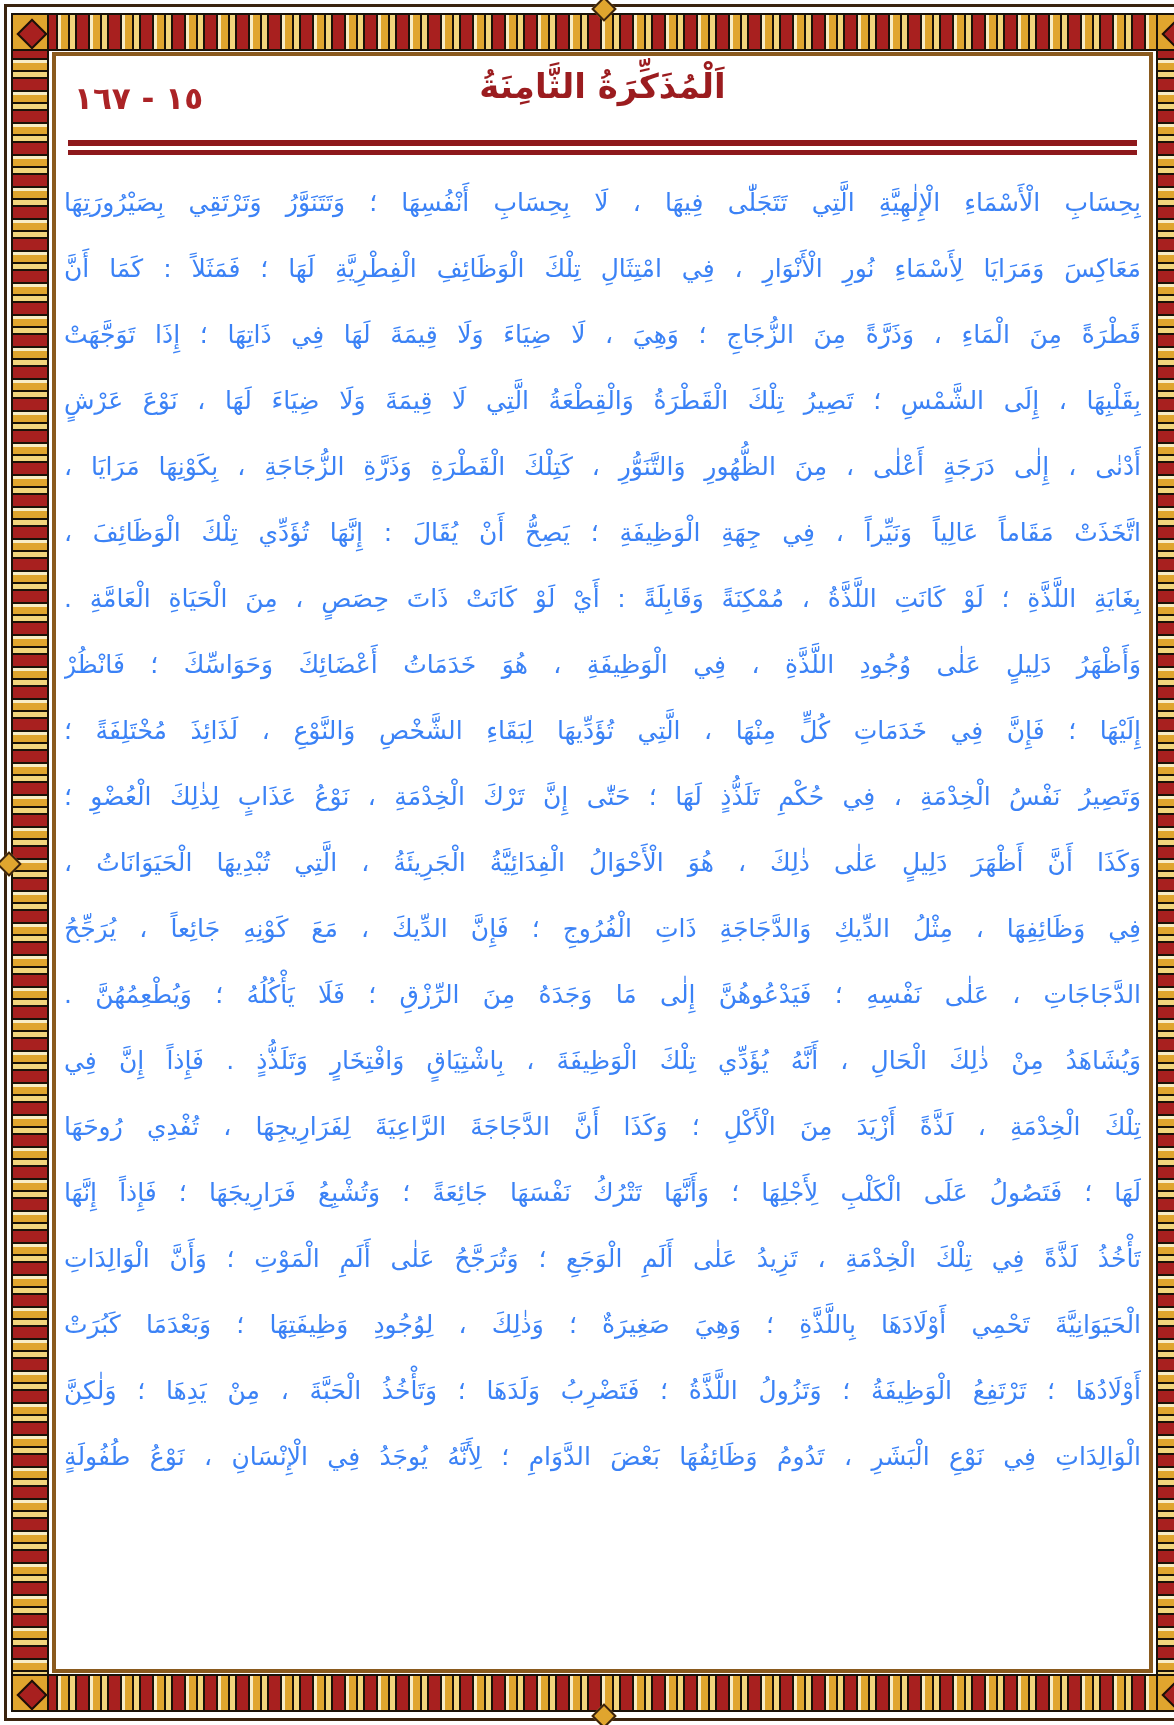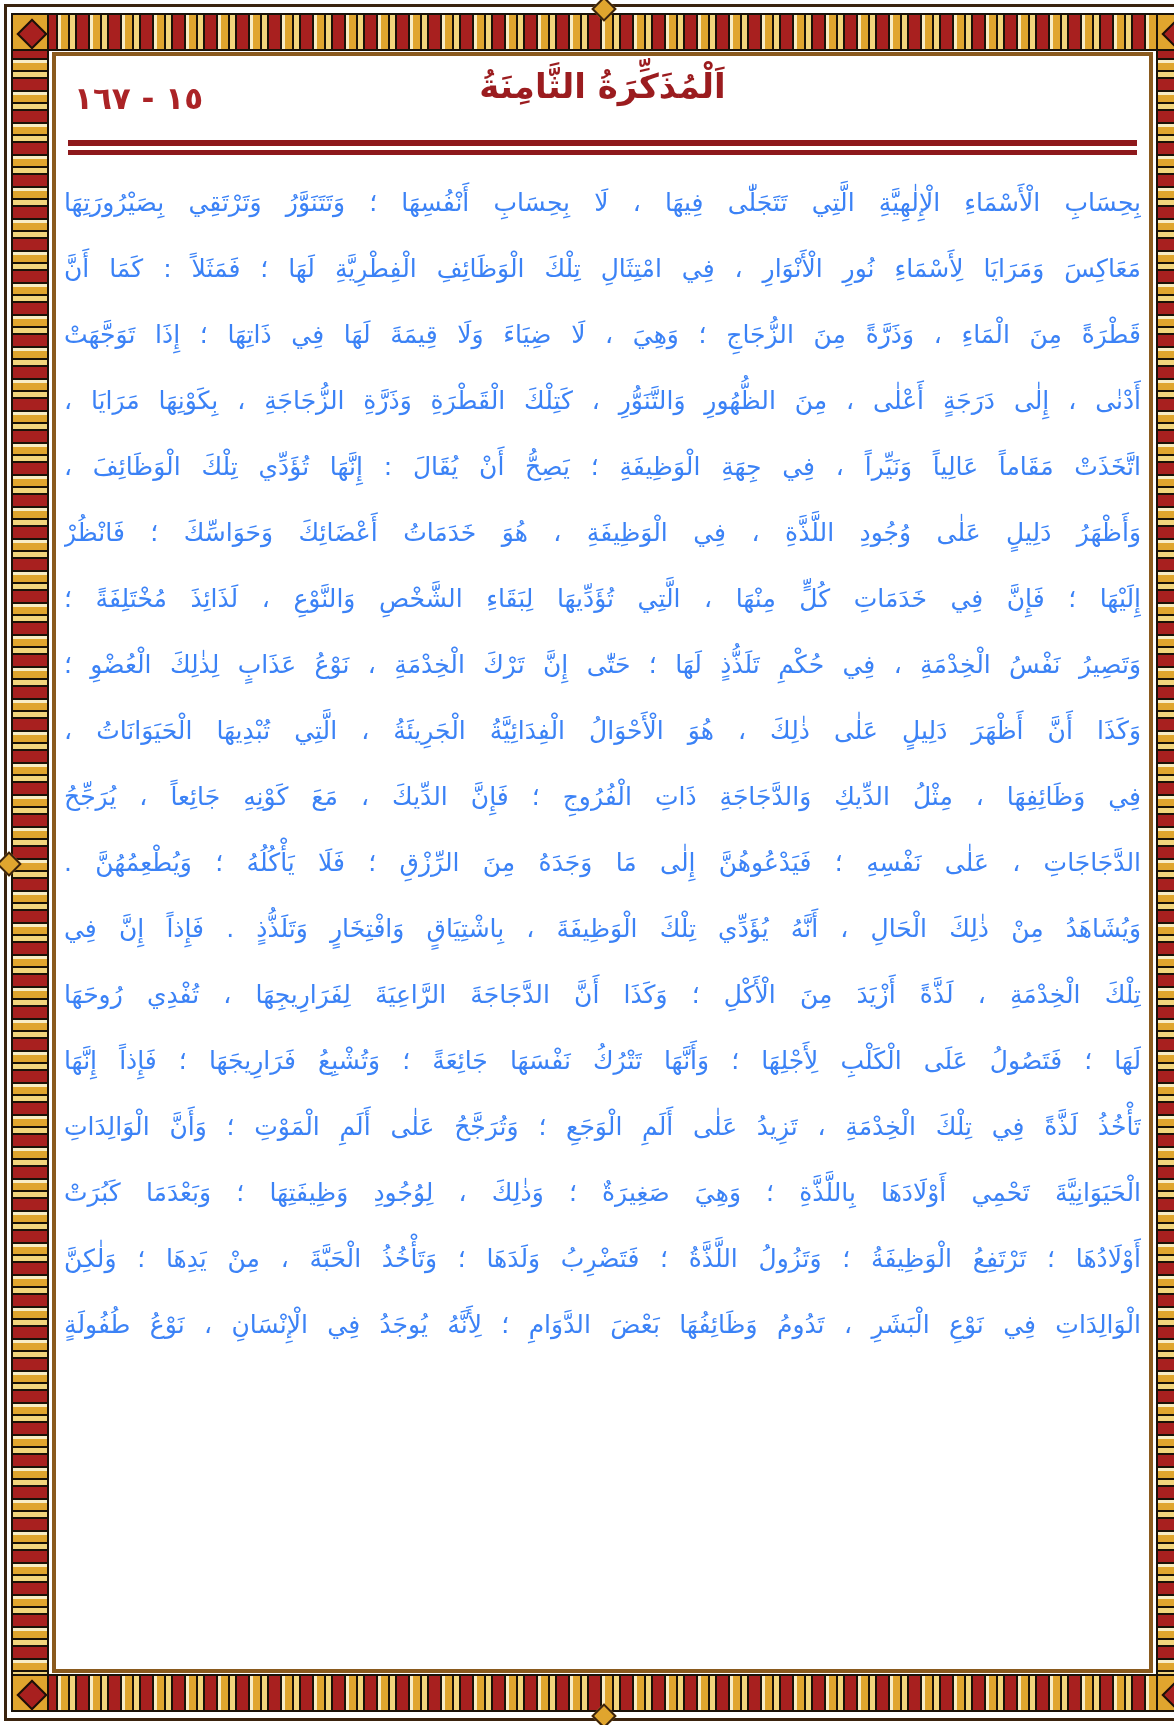--- a/index.html
+++ b/index.html
@@ -87,22 +87,24 @@
   <div class="header">
     <div class="page-num">١٥ - ١٦٧</div>
     <h1 class="title">اَلْمُذَكِّرَةُ الثَّامِنَةُ</h1>
   </div>
   <div class="rule"></div>
 
   <div class="bodytext" lang="ar" dir="rtl">
     <p class="line">بِحِسَابِ الْأَسْمَاءِ الْإِلٰهِيَّةِ الَّتِي تَتَجَلّٰى فِيهَا ، لَا بِحِسَابِ أَنْفُسِهَا ؛ وَتَتَنَوَّرُ وَتَرْتَقِي بِصَيْرُورَتِهَا</p>
     <p class="line">مَعَاكِسَ وَمَرَايَا لِأَسْمَاءِ نُورِ الْأَنْوَارِ ، فِي امْتِثَالِ تِلْكَ الْوَظَائِفِ الْفِطْرِيَّةِ لَهَا ؛ فَمَثَلاً : كَمَا أَنَّ</p>
     <p class="line">قَطْرَةً مِنَ الْمَاءِ ، وَذَرَّةً مِنَ الزُّجَاجِ ؛ وَهِيَ ، لَا ضِيَاءَ وَلَا قِيمَةَ لَهَا فِي ذَاتِهَا ؛ إِذَا تَوَجَّهَتْ</p>
+    <p class="line">بِقَلْبِهَا ، إِلَى الشَّمْسِ ؛ تَصِيرُ تِلْكَ الْقَطْرَةُ وَالْقِطْعَةُ الَّتِي لَا قِيمَةَ وَلَا ضِيَاءَ لَهَا ، نَوْعَ عَرْشٍ</p>
     <p class="line">أَدْنٰى ، إِلٰى دَرَجَةٍ أَعْلٰى ، مِنَ الظُّهُورِ وَالتَّنَوُّرِ ، كَتِلْكَ الْقَطْرَةِ وَذَرَّةِ الزُّجَاجَةِ ، بِكَوْنِهَا مَرَايَا ،</p>
     <p class="line">اتَّخَذَتْ مَقَاماً عَالِياً وَنَيِّراً ، فِي جِهَةِ الْوَظِيفَةِ ؛ يَصِحُّ أَنْ يُقَالَ : إِنَّهَا تُؤَدِّي تِلْكَ الْوَظَائِفَ ،</p>
+    <p class="line">بِغَايَةِ اللَّذَّةِ ؛ لَوْ كَانَتِ اللَّذَّةُ ، مُمْكِنَةً وَقَابِلَةً : أَيْ لَوْ كَانَتْ ذَاتَ حِصَصٍ ، مِنَ الْحَيَاةِ الْعَامَّةِ .</p>
     <p class="line">وَأَظْهَرُ دَلِيلٍ عَلٰى وُجُودِ اللَّذَّةِ ، فِي الْوَظِيفَةِ ، هُوَ خَدَمَاتُ أَعْضَائِكَ وَحَوَاسِّكَ ؛ فَانْظُرْ</p>
     <p class="line">إِلَيْهَا ؛ فَإِنَّ فِي خَدَمَاتِ كُلٍّ مِنْهَا ، الَّتِي تُؤَدِّيهَا لِبَقَاءِ الشَّخْصِ وَالنَّوْعِ ، لَذَائِذَ مُخْتَلِفَةً ؛</p>
     <p class="line">وَتَصِيرُ نَفْسُ الْخِدْمَةِ ، فِي حُكْمِ تَلَذُّذٍ لَهَا ؛ حَتّٰى إِنَّ تَرْكَ الْخِدْمَةِ ، نَوْعُ عَذَابٍ لِذٰلِكَ الْعُضْوِ ؛</p>
     <p class="line">وَكَذَا أَنَّ أَظْهَرَ دَلِيلٍ عَلٰى ذٰلِكَ ، هُوَ الْأَحْوَالُ الْفِدَائِيَّةُ الْجَرِيئَةُ ، الَّتِي تُبْدِيهَا الْحَيَوَانَاتُ ،</p>
     <p class="line">فِي وَظَائِفِهَا ، مِثْلُ الدِّيكِ وَالدَّجَاجَةِ ذَاتِ الْفُرُوجِ ؛ فَإِنَّ الدِّيكَ ، مَعَ كَوْنِهِ جَائِعاً ، يُرَجِّحُ</p>
     <p class="line">الدَّجَاجَاتِ ، عَلٰى نَفْسِهِ ؛ فَيَدْعُوهُنَّ إِلٰى مَا وَجَدَهُ مِنَ الرِّزْقِ ؛ فَلَا يَأْكُلُهُ ؛ وَيُطْعِمُهُنَّ .</p>
     <p class="line">وَيُشَاهَدُ مِنْ ذٰلِكَ الْحَالِ ، أَنَّهُ يُؤَدِّي تِلْكَ الْوَظِيفَةَ ، بِاشْتِيَاقٍ وَافْتِخَارٍ وَتَلَذُّذٍ . فَإِذاً إِنَّ فِي</p>
     <p class="line">تِلْكَ الْخِدْمَةِ ، لَذَّةً أَزْيَدَ مِنَ الْأَكْلِ ؛ وَكَذَا أَنَّ الدَّجَاجَةَ الرَّاعِيَةَ لِفَرَارِيجِهَا ، تُفْدِي رُوحَهَا</p>
     <p class="line">لَهَا ؛ فَتَصُولُ عَلَى الْكَلْبِ لِأَجْلِهَا ؛ وَأَنَّهَا تَتْرُكُ نَفْسَهَا جَائِعَةً ؛ وَتُشْبِعُ فَرَارِيجَهَا ؛ فَإِذاً إِنَّهَا</p>
     <p class="line">تَأْخُذُ لَذَّةً فِي تِلْكَ الْخِدْمَةِ ، تَزِيدُ عَلٰى أَلَمِ الْوَجَعِ ؛ وَتُرَجَّحُ عَلٰى أَلَمِ الْمَوْتِ ؛ وَأَنَّ الْوَالِدَاتِ</p>

